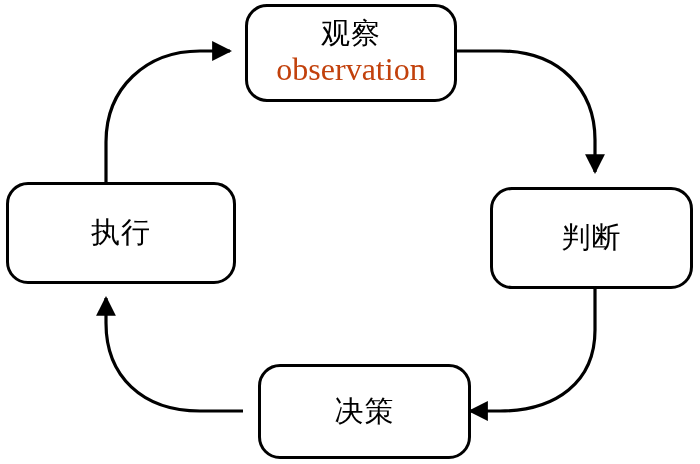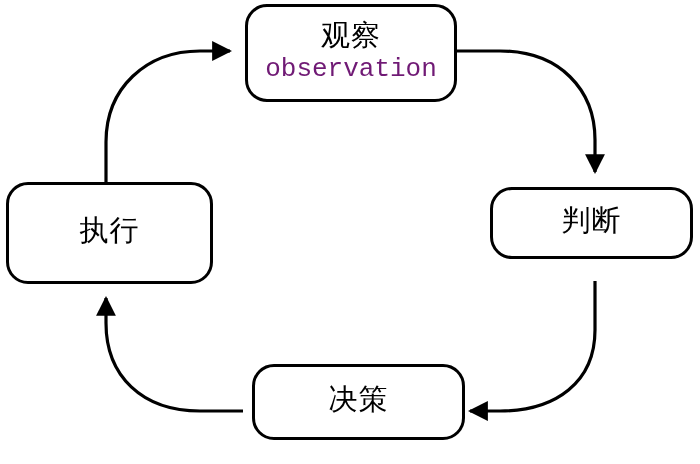--- a/index.html
+++ b/index.html
@@ -6,21 +6,21 @@
     margin: 0;
     padding: 0;
     background: #ffffff;
   }
   #canvas {
     position: relative;
     width: 700px;
     height: 464px;
     background: #ffffff;
     overflow: hidden;
-    font-family: Liberation Mono, monospace;
+    font-family: Liberation Serif, serif;
   }
   #edges {
     position: absolute;
     left: 0;
     top: 0;
     width: 700px;
     height: 464px;
   }
   .node {
     position: absolute;
@@ -35,48 +35,48 @@
     z-index: 2;
   }
   .node-cn {
     font-size: 29px;
     line-height: 1.08;
     color: #000000;
     white-space: nowrap;
     letter-spacing: 1px;
   }
   .node-en {
-    font-size: 26px;
+    font-size: 32px;
     line-height: 1.12;
-    color: #701a75;
+    color: #c2410c;
     white-space: nowrap;
     margin-top: 2px;
   }
   #node-observation {
     left: 245px;
     top: 4px;
     width: 212px;
     height: 98px;
   }
   #node-orientation {
     left: 490px;
     top: 187px;
     width: 203px;
-    height: 72px;
+    height: 102px;
   }
   #node-decision {
-    left: 252px;
+    left: 258px;
     top: 364px;
     width: 213px;
-    height: 76px;
+    height: 95px;
   }
   #node-action {
     left: 6px;
     top: 182px;
-    width: 207px;
+    width: 230px;
     height: 102px;
   }
 </style>
 </head>
 <body>
 
 <div id="canvas">
 
   <svg id="edges" viewBox="0 0 700 464" xmlns="http://www.w3.org/2000/svg">
     <defs>

